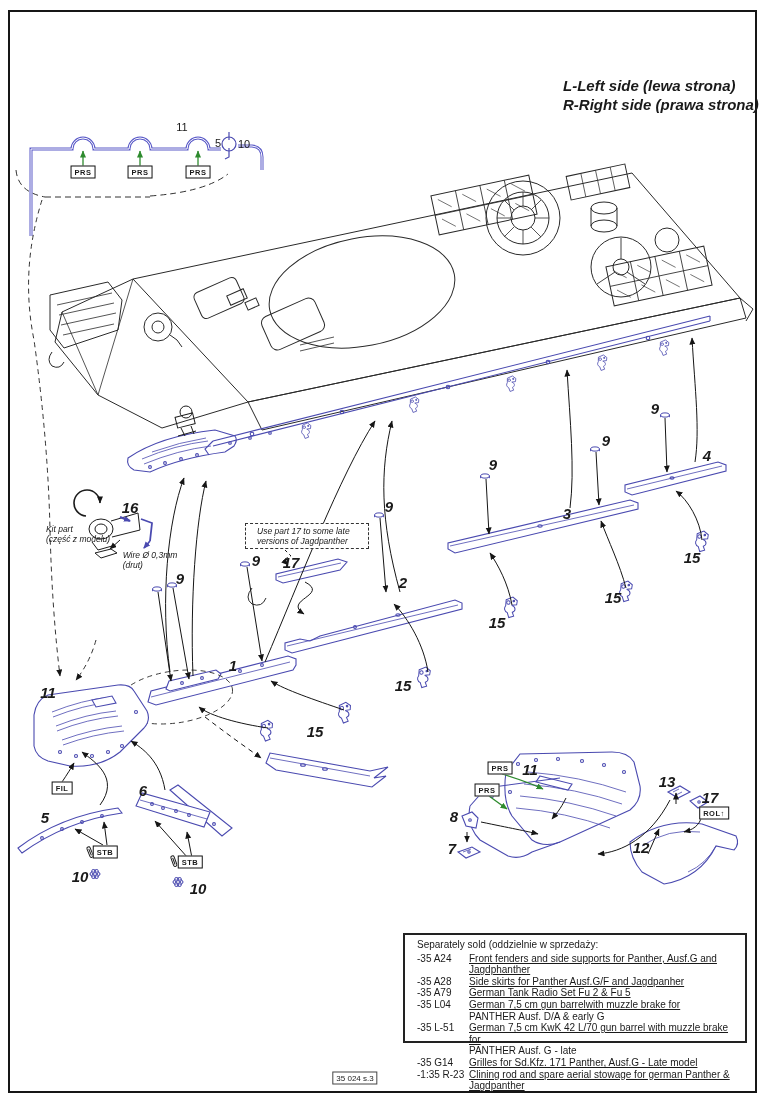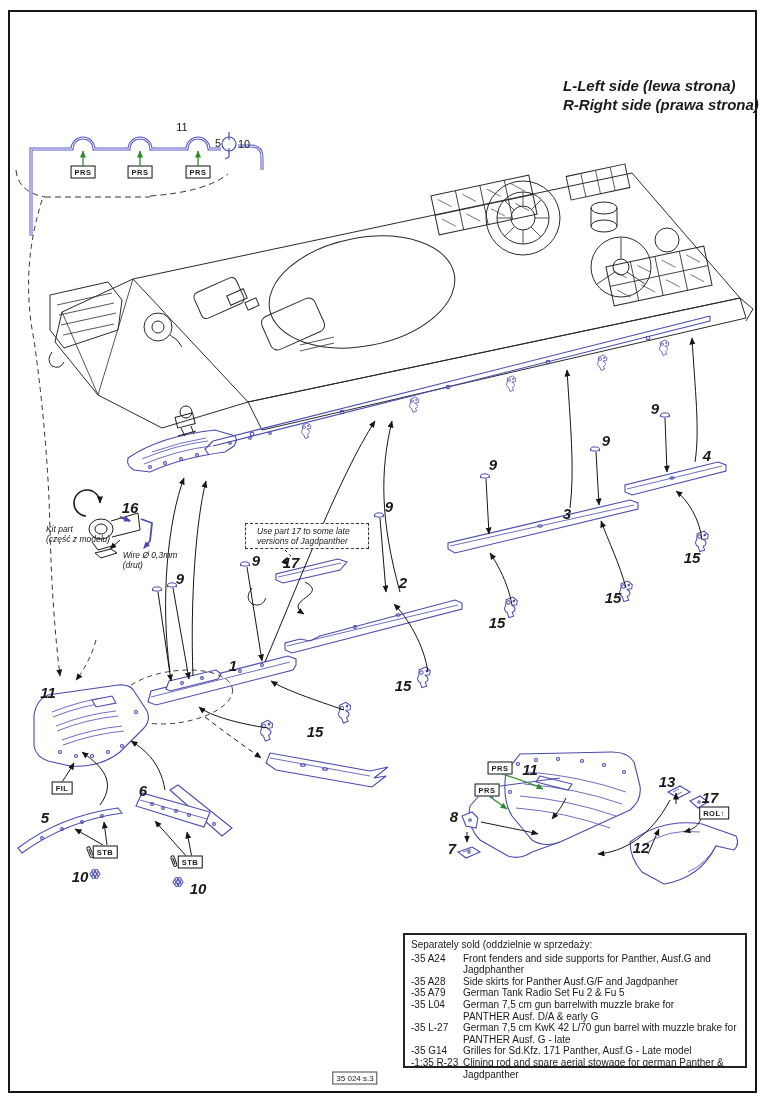--- a/index.html
+++ b/index.html
@@ -8,26 +8,26 @@
   .frame{position:absolute;left:8px;top:10px;width:745px;height:1079px;border:2px solid #161616;}
   svg.art{position:absolute;left:0;top:0;}
   .hdr{position:absolute;left:563px;top:76px;font:italic bold 15px/19px "Liberation Sans",sans-serif;white-space:nowrap;}
   .pn{position:absolute;transform:translate(-50%,-50%);font:italic bold 15px "Liberation Sans",sans-serif;white-space:nowrap;}
   .pn.sm{font:normal 11px "Liberation Sans",sans-serif;}
   .tag{position:absolute;transform:translate(-50%,-50%);border:1px solid #111;background:#fff;
        font:bold 7.5px "Liberation Sans",sans-serif;padding:1px 3px;letter-spacing:.5px;white-space:nowrap;}
   .note{position:absolute;transform:translate(-50%,-50%);font:italic 8.5px/10px "Liberation Sans",sans-serif;text-align:left;white-space:nowrap;}
   .note17{position:absolute;left:245px;top:523px;width:100px;border:1px dashed #333;background:#fff;
           font:italic 8.5px/10px "Liberation Sans",sans-serif;padding:2px 11px;}
-  .soldbox{position:absolute;left:403px;top:933px;width:344px;height:135px;border:2px solid #222;
-           background:#fff;box-sizing:border-box;padding:4px 6px;font:10px/11.6px "Liberation Sans",sans-serif;}
+  .soldbox{position:absolute;left:403px;top:933px;width:344px;height:110px;border:2px solid #222;
+           background:#fff;box-sizing:border-box;padding:4px 12px;font:10px/11.6px "Liberation Sans",sans-serif;}
   .soldbox .title{margin-bottom:2px;}
   .srow{display:flex;}
   .srow .code{flex:0 0 52px;white-space:nowrap;}
-  .srow .txt{flex:1;}
+  .srow .txt{flex:1;text-decoration:underline;}
   .scont{margin-left:52px;}
   .sheetno{position:absolute;transform:translate(-50%,-50%);left:355px;top:1078px;border:1px solid #444;
            background:#fff;font:8px "Liberation Sans",sans-serif;padding:1px 3px;white-space:nowrap;}
 </style>
 </head>
 <body>
 
 <div class="page">
   <div class="frame"></div>
 
@@ -393,21 +393,21 @@
     <div class="srow">
       <span class="code">-35 A79</span>
       <span class="txt">German Tank Radio Set Fu 2 &amp; Fu 5</span>
     </div>
     <div class="srow">
       <span class="code">-35 L04</span>
       <span class="txt">German 7,5 cm gun barrelwith muzzle brake for</span>
     </div>
     <div class="scont">PANTHER Ausf. D/A &amp; early G</div>
     <div class="srow">
-      <span class="code">-35 L-27</span>
+      <span class="code">-35 L-51</span>
       <span class="txt">German 7,5 cm KwK 42 L/70 gun barrel with muzzle brake for</span>
     </div>
     <div class="scont">PANTHER Ausf. G - late</div>
     <div class="srow">
       <span class="code">-35 G14</span>
       <span class="txt">Grilles for Sd.Kfz. 171 Panther, Ausf.G - Late model</span>
     </div>
     <div class="srow">
       <span class="code">-1:35  R-23</span>
       <span class="txt">Clining rod and spare aerial stowage for german Panther &amp; Jagdpanther</span>

